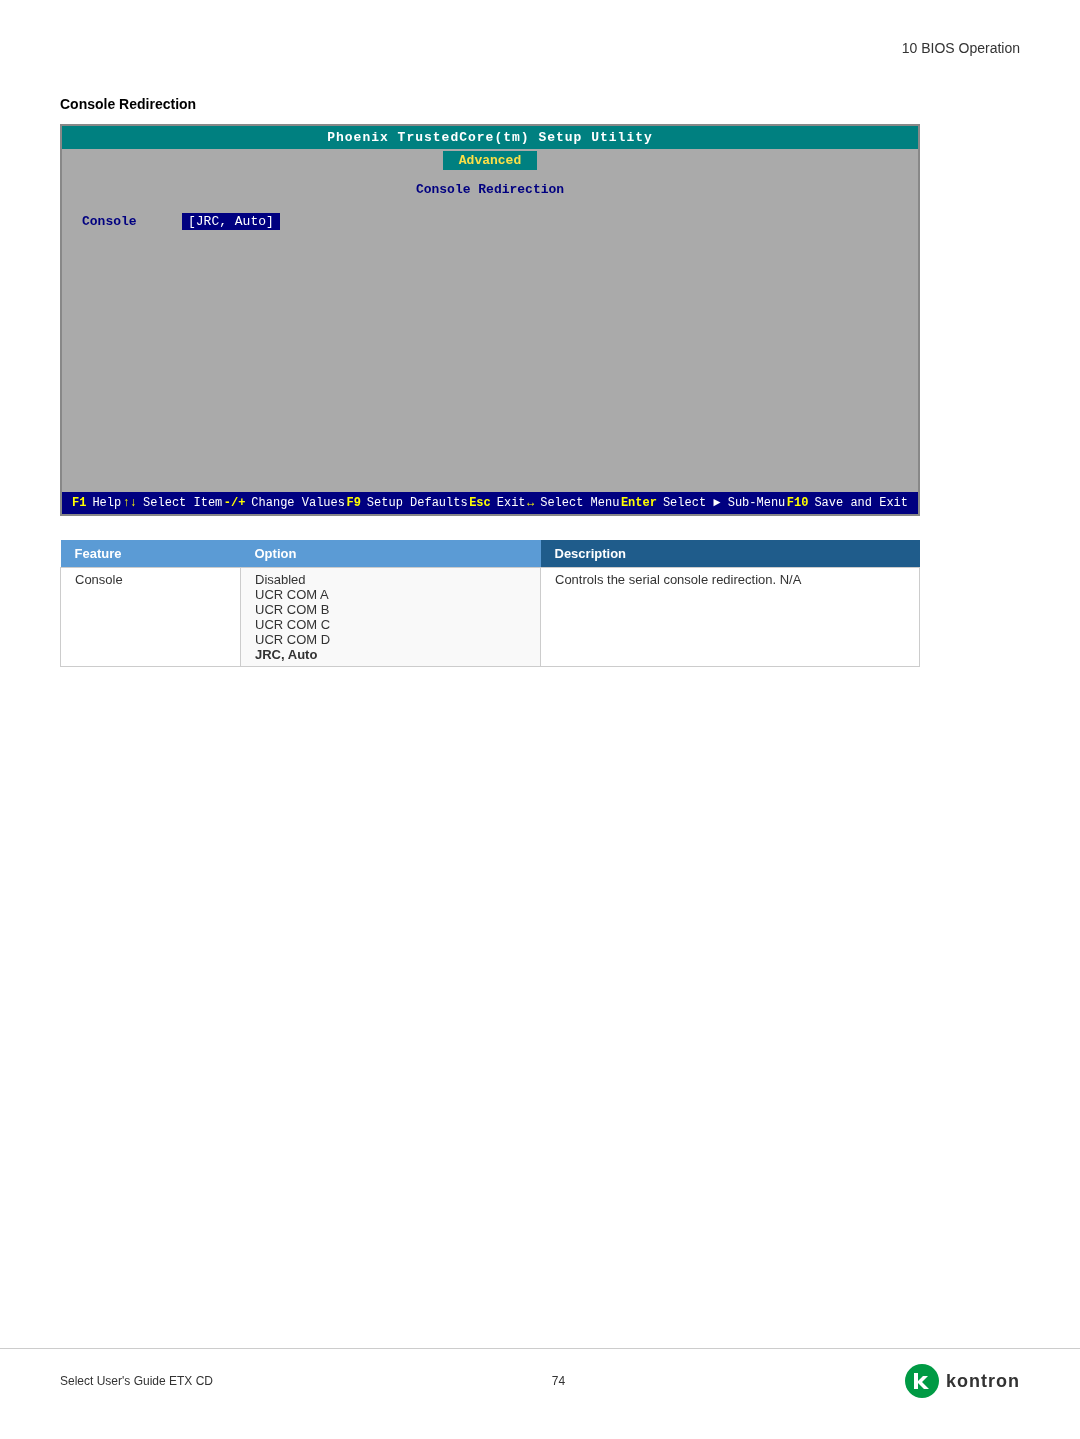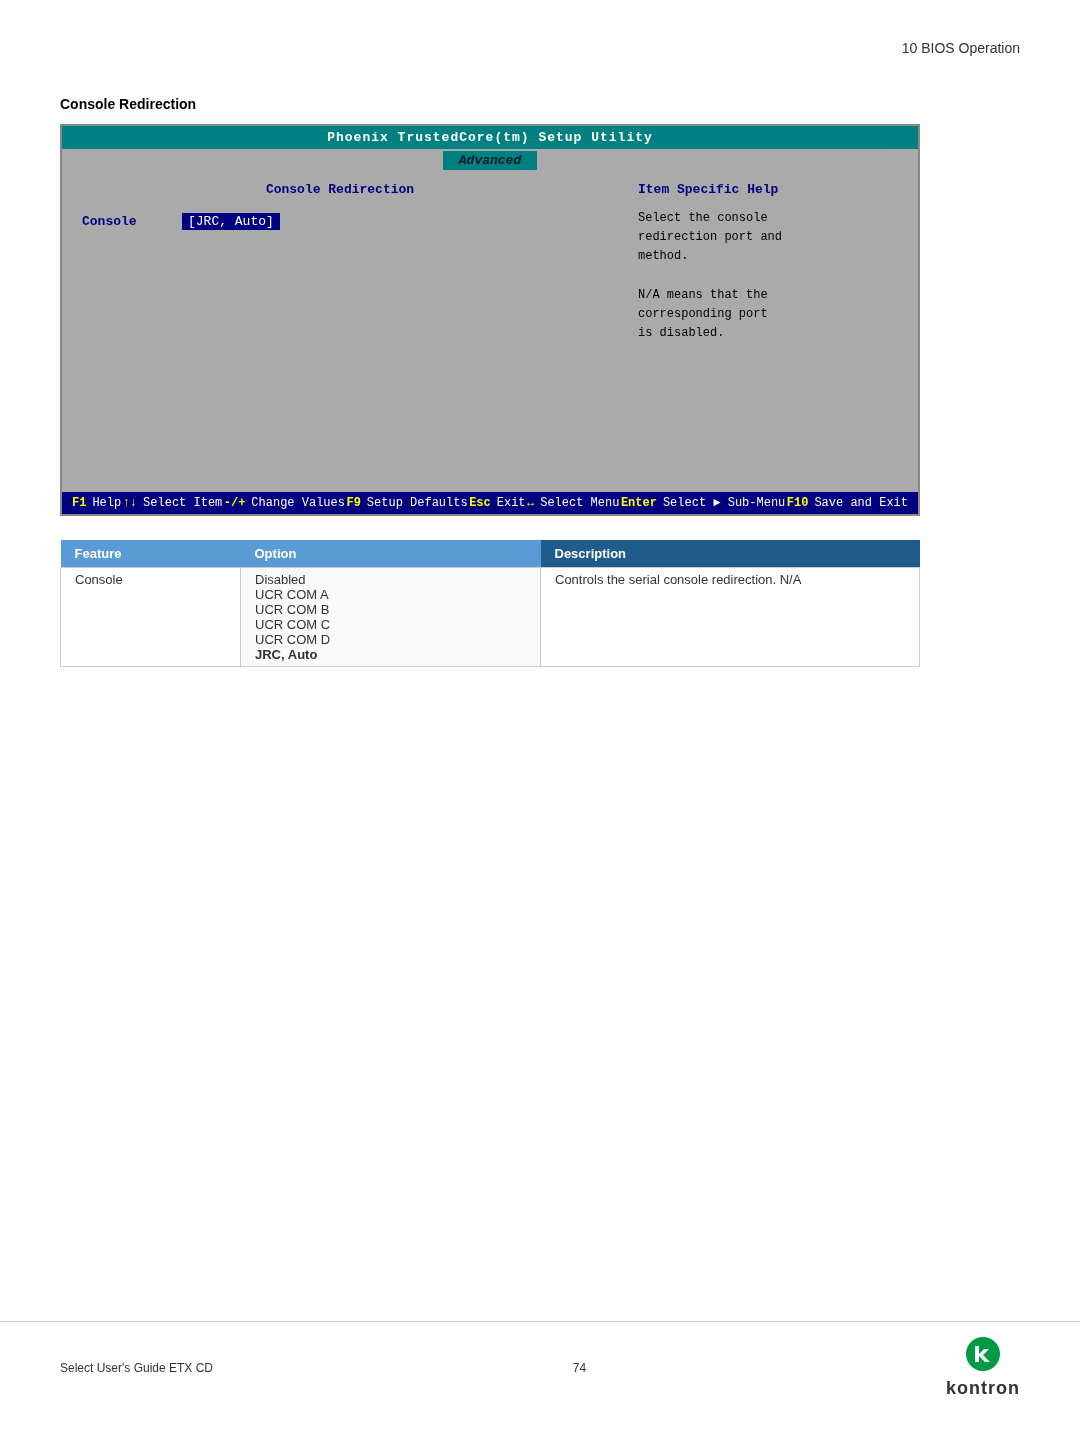--- a/index.html
+++ b/index.html
@@ -60,22 +60,21 @@
       background: #aaaaaa;
       color: #000080;
       font-family: 'Courier New', Courier, monospace;
       font-size: 13px;
       font-weight: bold;
       padding: 2px 16px;
     }
 
     .bios-tab.active {
       background: #008080;
-      color: #0f172a;
-      font-style: italic;
+      color: #fde047;
     }
 
     .bios-body {
       background: #aaaaaa;
       display: flex;
       padding: 10px 0 0 0;
       min-height: 320px;
     }
 
     .bios-left {
@@ -226,21 +225,20 @@
     .footer-right {
       display: flex;
       align-items: center;
       gap: 8px;
     }
 
     .kontron-logo {
       display: flex;
       align-items: center;
       gap: 6px;
-      flex-direction: column;
     }
 
     .kontron-icon {
       width: 36px;
       height: 36px;
     }
 
     .kontron-text {
       font-size: 18px;
       font-weight: bold;
@@ -271,32 +269,20 @@
 
       <div class="bios-left">
         <div class="bios-section-header">Console Redirection</div>
 
         <div class="bios-setting-row">
           <span class="bios-label">Console</span>
           <span class="bios-value">[JRC, Auto]</span>
         </div>
       </div>
 
-      <div class="bios-right">
-        <div class="bios-right-header">Item Specific Help</div>
-        <div class="bios-help-text">
-          Select the console<br>
-          redirection port and<br>
-          method.<br>
-          <br>
-          N/A means that the<br>
-          corresponding port<br>
-          is disabled.
-        </div>
-      </div>
 
     </div>
 
     <div class="bios-footer">
       <div class="bios-footer-item">
         <span class="bios-footer-key">F1</span>
         <span class="bios-footer-desc">Help</span>
       </div>
       <div class="bios-footer-item">
         <span class="bios-footer-key">↑↓</span>

